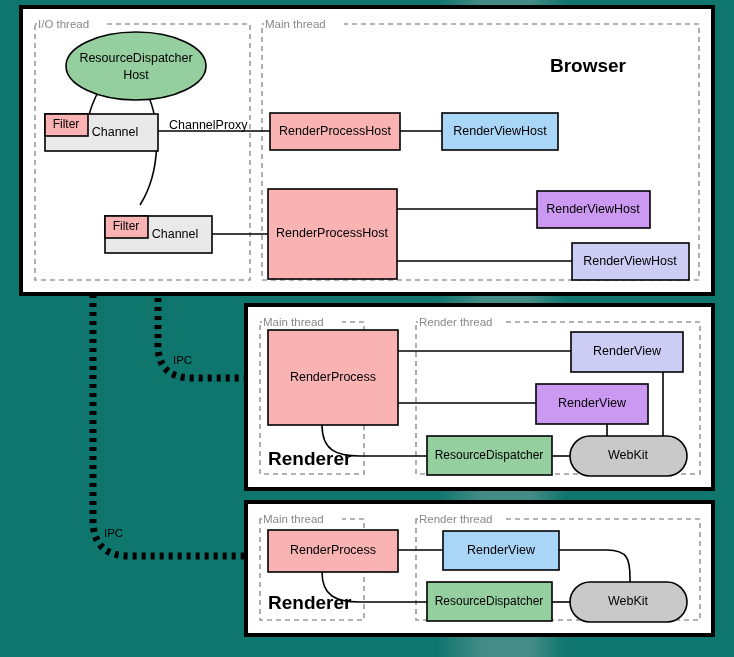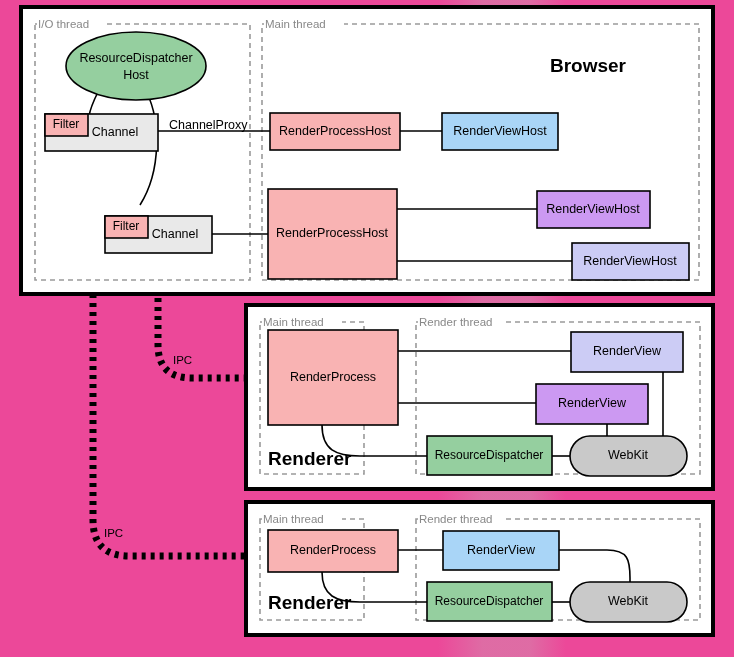--- a/index.html
+++ b/index.html
@@ -1,17 +1,17 @@
 <!DOCTYPE html>
 <html><head>
 <meta charset="utf-8">
 <style>
   html,body{margin:0;padding:0;background:#ffffff;}
   body{width:734px;height:657px;font-family:"Liberation Sans",sans-serif;}
-  #stage{position:relative;width:734px;height:657px;overflow:hidden;background:#ec4899;}
+  #stage{position:relative;width:734px;height:657px;overflow:hidden;background:#0f766e;}
   svg.layer{position:absolute;left:0;top:0;width:734px;height:657px;overflow:visible;}
   .nodetext{
     font-family:"Liberation Sans",sans-serif;
     font-size:12.5px;fill:#000;text-anchor:middle;dominant-baseline:middle;
   }
   .threadlabel{
     font-family:"Liberation Sans",sans-serif;
     font-size:11.5px;fill:#888888;text-anchor:start;dominant-baseline:middle;
   }
   .bigtitle{

